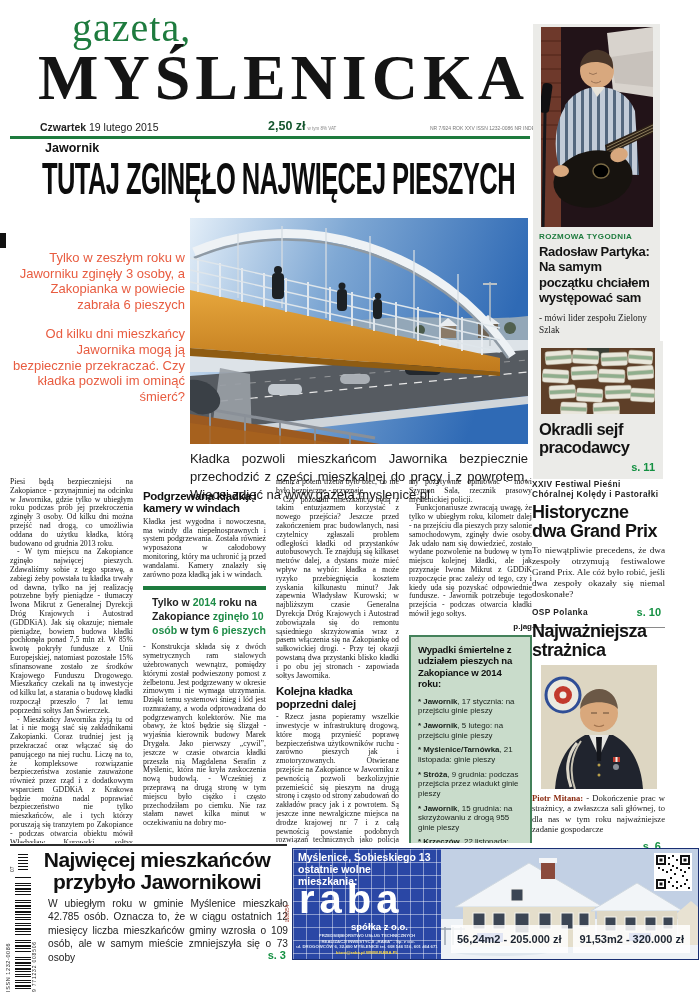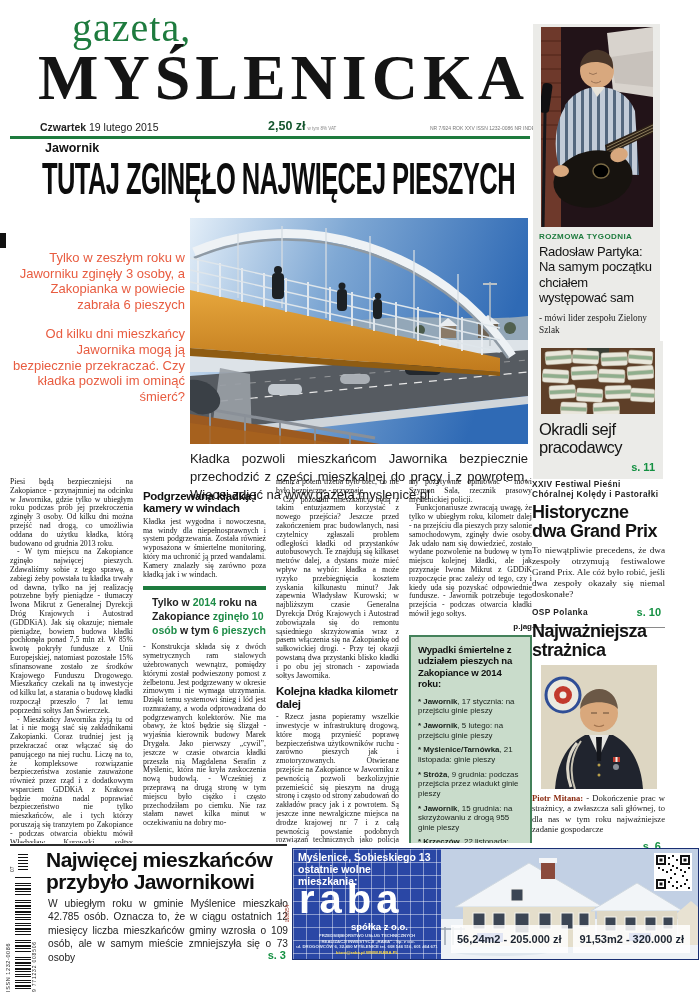--- a/index.html
+++ b/index.html
@@ -51,21 +51,21 @@
   .wypadki{background:#c9dccb;border:2px solid #44815a;padding:7px 7px 4px;
            font-family:"Liberation Sans",sans-serif;text-align:left;}
   .wypadki h4{font-size:9.6px;line-height:1.2;margin:0 0 7px;letter-spacing:-0.2px;color:#101010;}
   .wypadki p{font-size:7.9px;line-height:1.22;margin:0 0 5px;color:#18201a;}
 
   
   .sb-interview{left:533px;top:24px;width:127px;background:#ebebe8;padding-bottom:6px;}
   .sb-photo{display:block;margin:3px auto 0;}
   .sb-pad{padding:5px 6px 0;}
   .sb-kicker{font-size:8px;font-weight:700;color:#1e7b3e;letter-spacing:0.4px;}
-  .sb-title{font-size:13px;font-weight:400;line-height:1.18;letter-spacing:-0.3px;
+  .sb-title{font-size:13px;font-weight:700;line-height:1.18;letter-spacing:-0.3px;
             color:#131313;margin-top:3px;}
   .sb-sub{font-family:"Liberation Serif",serif;font-size:9.3px;line-height:1.25;
           margin-top:8px;color:#222;}
   .pageref{text-align:right;color:#149042;font-weight:700;font-size:11px;margin-top:5px;
            padding-right:4px;}
   .sb-theft{left:533px;top:341px;width:122px;background:#ebebe8;padding:4px 4px 6px;}
   .sb-theft .sb-title{font-size:16.5px;line-height:1.1;letter-spacing:-0.5px;margin:6px 2px 0;}
   .sb-fest{left:532px;top:479px;width:133px;border-bottom:1px solid #8a8a8a;padding-bottom:9px;}
   .sb-fest .sb-kicker{color:#222;font-size:8.3px;line-height:1.25;display:block;}
   .big-title{font-size:18px;font-weight:700;line-height:1.05;letter-spacing:-0.5px;
@@ -73,22 +73,22 @@
   .sb-body{font-family:"Liberation Serif",serif;font-size:9.2px;line-height:1.22;
            text-align:justify;margin-top:4px;color:#1a1a1a;}
   .sb-osp{left:532px;top:601px;width:133px;}
   .sb-osp .sb-kicker{color:#222;font-size:8.3px;}
   .osp-cap{font-family:"Liberation Serif",serif;font-size:8.6px;line-height:1.22;
            text-align:justify;margin-top:4px;color:#1a1a1a;}
   .osp-name{font-weight:700;color:#8a2a10;}
 
   
   .bot-rule{left:10px;top:844px;width:277px;height:2px;background:#2b2b2b;}
-  .bot-title{left:46px;top:849px;width:242px;font-size:21px;font-weight:700;
-             line-height:1.04;letter-spacing:-0.5px;color:#101010;}
+  .bot-title{left:36px;top:849px;width:242px;font-size:21px;font-weight:700;
+             line-height:1.04;letter-spacing:-0.5px;color:#101010;text-align:center;}
   .bot-body{left:48px;top:897px;width:240px;font-size:10.2px;line-height:1.32;
             text-align:justify;color:#222;}
   .bot-page{left:48px;top:949px;width:238px;text-align:right;color:#149042;
             font-weight:700;font-size:11px;}
 
   
   .barcode{left:2px;top:850px;width:38px;height:144px;}
   .bc-bars{position:absolute;left:13px;top:27px;width:16px;height:113px;
            background:repeating-linear-gradient(180deg,#111 0 1.4px,#fff 1.4px 2.6px,
            #111 2.6px 3.4px,#fff 3.4px 5.7px);}
@@ -232,32 +232,32 @@
   <div class="abs caption">Kładka pozwoli mieszkańcom Jawornika bezpiecznie przechodzić z części mieszkalnej do pracy i z powrotem. Więcej zdjęć na www.gazeta.myslenice.pl</div>
 
   <div class="col c1">
     <p class="bp noind">Piesi będą bezpieczniejsi na Zakopiance - przynajmniej na odcinku w Jawornika, gdzie tylko w ubiegłym roku podczas prób jej przekroczenia zginęły 3 osoby. Od kilku dni można przejść nad drogą, co umożliwia oddana do użytku kładka, którą budowano od grudnia 2013 roku.</p>
     <p class="bp">- W tym miejscu na Zakopiance zginęło najwięcej pieszych. Zdawaliśmy sobie z tego sprawę, a zabiegi żeby powstała tu kładka trwały od dawna, tylko na jej realizację potrzebne były pieniądze - tłumaczy Iwona Mikrut z Generalnej Dyrekcji Dróg Krajowych i Autostrad (GDDKiA). Jak się okazuje; niemałe pieniądze, bowiem budowa kładki pochłonęła ponad 7,5 mln zł. W 85% kwotę pokryły fundusze z Unii Europejskiej, natomiast pozostałe 15% sfinansowane zostało ze środków Krajowego Funduszu Drogowego. Mieszkańcy czekali na tę inwestycje od kilku lat, a starania o budowę kładki rozpoczął przeszło 7 lat temu poprzedni sołtys Jan Świerczek.</p>
     <p class="bp">- Mieszkańcy Jawornika żyją tu od lat i nie mogą stać się zakładnikami Zakopianki. Coraz trudniej jest ją przekraczać oraz włączać się do panującego na niej ruchu. Liczę na to, że kompleksowe rozwiązanie bezpieczeństwa zostanie zauważone również przez rząd i z dodatkowym wsparciem GDDKiA z Krakowa będzie można nadal poprawiać bezpieczeństwo nie tylko mieszkańców, ale i tych którzy poruszają się tranzytem po Zakopiance - podczas otwarcia obiektu mówił Władysław Kurowski, sołtys Jawornika.</p>
   </div>
 
   <div class="col c2">
     <div class="subhead first">Podgrzewana kładka i kamery w windach</div>
-    <p class="bp noind">Kładka jest wygodna i nowoczesna, ma windy dla niepełnosprawnych i system podgrzewania. Została również wyposażona w śmiertelne monitoring, który ma uchronić ją przed wandalami. Kamery znalazły się zarówno poza kładką jak i w windach.</p>
+    <p class="bp noind">Kładka jest wygodna i nowoczesna, ma windy dla niepełnosprawnych i system podgrzewania. Została również wyposażona w całodobowy monitoring, który ma uchronić ją przed wandalami. Kamery znalazły się zarówno poza kładką jak i w windach.</p>
     <div class="pullquote">
       <div class="pq-bar"></div>
       <div class="pq-text"><span>Tylko w </span><span class="pq-g">2014</span><span> roku na Zakopiance </span><span class="pq-g">zginęło 10 osób</span><span> w tym </span><span class="pq-g">6 pieszych</span></div>
     </div>
     <p class="bp noind">- Konstrukcja składa się z dwóch symetrycznych ram stalowych użebrowanych wewnątrz, pomiędzy którymi został podwieszony pomost z żelbetonu. Jest podgrzewany w okresie zimowym i nie wymaga utrzymania. Dzięki temu systemowi śnieg i lód jest rozmrażany, a woda odprowadzana do podgrzewanych kolektorów. Nie ma obawy, że ktoś będzie się ślizgał - wyjaśnia kierownik budowy Marek Drygała. Jako pierwszy „cywil”, jeszcze w czasie otwarcia kładki przeszła nią Magdalena Serafin z Myślenic, która nie kryła zaskoczenia nową budowlą. - Wcześniej z przeprawą na drugą stronę w tym miejscu było ciężko i często przechodziłam po ciemku. Nie raz stałam nawet kilka minut w oczekiwaniu na dobry mo-</p>
   </div>
 
   <div class="col c3">
     <p class="bp noind">ment, a potem trzeba było biec, co nie było bezpieczne - przyznaje.</p>
     <p class="bp">Czy pozostali mieszkańcy będą z takim entuzjazmem korzystać z nowego przejścia? Jeszcze przed zakończeniem prac budowlanych, nasi czytelnicy zgłaszali problem odległości kładki od przystanków autobusowych. Te znajdują się kilkaset metrów dalej, a dystans może mieć wpływ na wybór: kładka a może ryzyko przebiegnięcia kosztem zyskania kilkunastu minut? Jak zapewnia Władysław Kurowski; w najbliższym czasie Generalna Dyrekcja Dróg Krajowych i Autostrad zobowiązała się do remontu sąsiedniego skrzyżowania wraz z pasem włączenia się na Zakopiankę od sułkowickiej drogi. - Przy tej okazji powstaną dwa przystanki blisko kładki i po obu jej stronach - zapowiada sołtys Jawornika.</p>
-    <div class="subhead">Kolejna kładka kilometr dalej</div>
+    <div class="subhead">Kolejna kładka poprzedni dalej</div>
     <p class="bp noind">- Rzecz jasna popieramy wszelkie inwestycje w infrastrukturę drogową, które mogą przynieść poprawę bezpieczeństwa użytkowników ruchu - zarówno pieszych jak i zmotoryzowanych. Otwierane przejście na Zakopiance w Jaworniku z pewnością pozwoli bezkolizyjnie przemieścić się pieszym na drugą stronę i często od strony zabudowań do zakładów pracy jak i z powrotem. Są jeszcze inne newralgiczne miejsca na drodze krajowej nr 7 i z całą pewnością powstanie podobnych rozwiązań technicznych jako policja będzie-</p>
   </div>
 
   <div class="col c4">
     <p class="bp noind">my pozytywnie opiniować - mówi Szymon Sala, rzecznik prasowy myślenickiej policji.</p>
     <p class="bp">Funkcjonariusze zwracają uwagę, że tylko w ubiegłym roku, kilometr dalej - na przejściu dla pieszych przy salonie samochodowym, zginęły dwie osoby. Jak udało nam się dowiedzieć, zostało wydane pozwolenie na budowę w tym miejscu kolejnej kładki, ale jak przyznaje Iwona Mikrut z GDDiK rozpoczęcie prac zależy od tego, czy i kiedy uda się pozyskać odpowiednie fundusze. - Jawornik potrzebuje tego przejścia - podczas otwarcia kładki mówił jego sołtys.</p>
     <div class="byline">p.jag</div>
     <div class="wypadki">
       <h4>Wypadki śmiertelne z udziałem pieszych na Zakopiance w 2014 roku:</h4>
       <p><b>* Jawornik</b><span>, 17 stycznia: na przejściu ginie pieszy</span></p>

